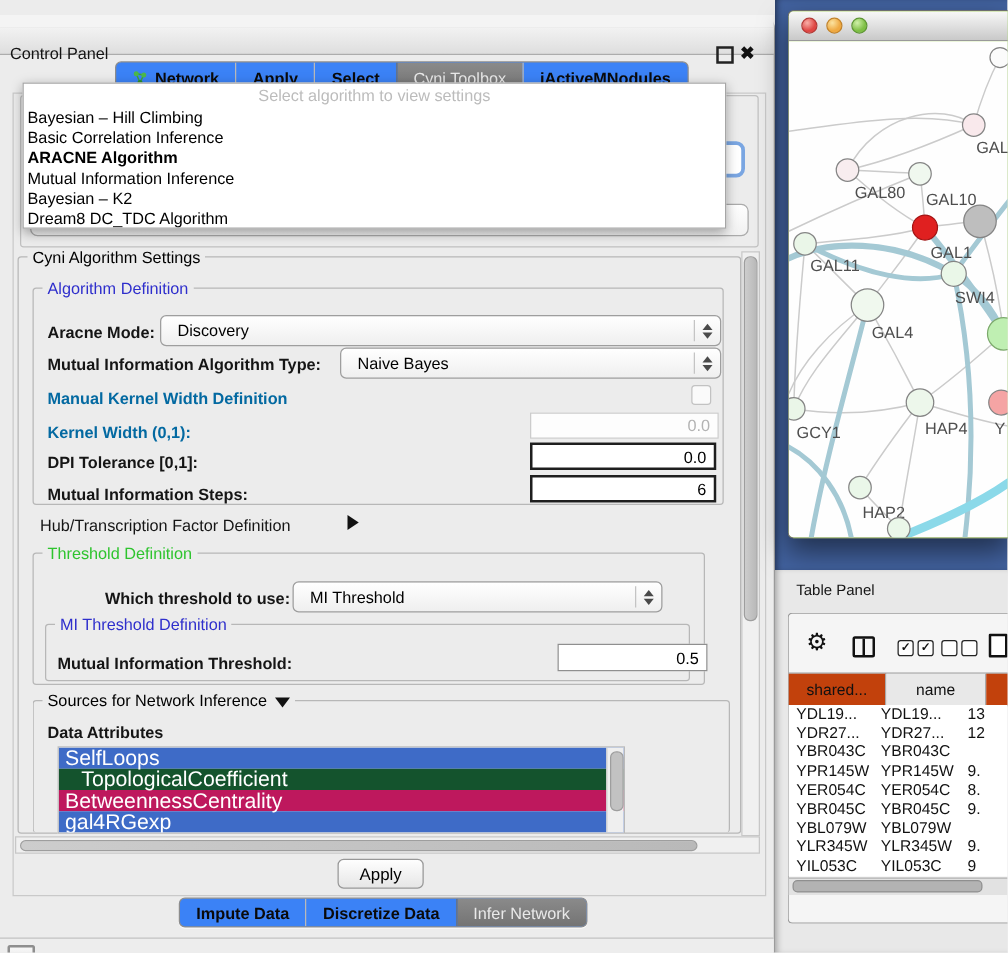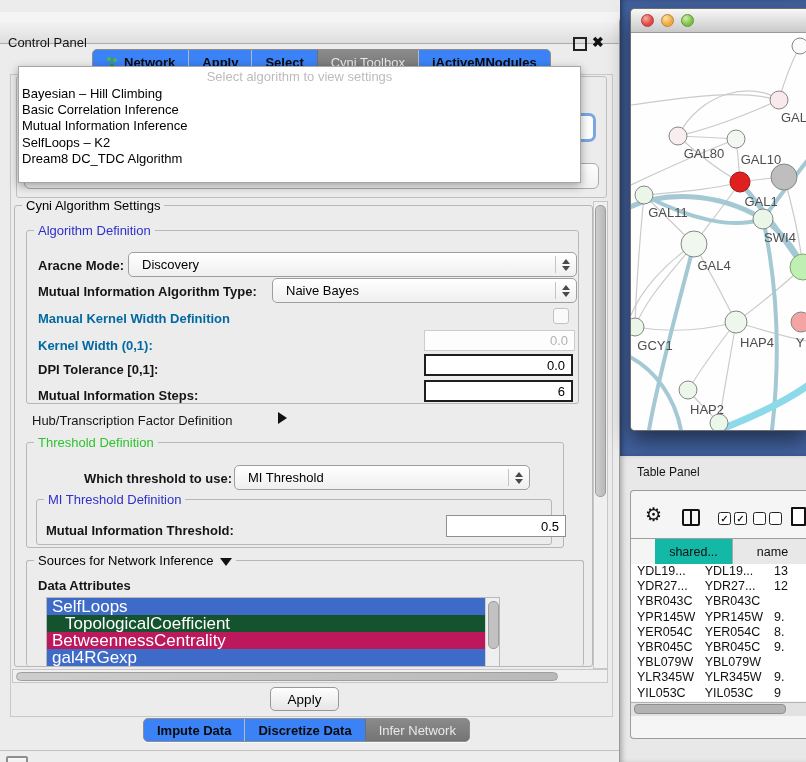--- a/index.html
+++ b/index.html
@@ -113,21 +113,21 @@
   #tp-gear{left:645px;top:505px;font-size:19px;color:#111;line-height:19px;}
   .icon-split{left:682px;top:509px;width:14px;height:13px;border:2px solid #111;border-radius:2px;}
   .icon-split::after{content:"";position:absolute;left:50%;top:0;width:2px;height:100%;background:#111;transform:translateX(-50%);}
   .cb-pair{display:flex;gap:3px;position:absolute;}
   .cb{width:11px;height:11px;border:1.5px solid #222;border-radius:2.5px;font-size:9.5px;line-height:11px;
       text-align:center;color:#111;font-weight:bold;background:#FDFDFD;}
   .icon-file{left:791px;top:507px;width:11px;height:15px;border:2px solid #111;border-radius:1px;background:#FFF;}
 
   #tbl-header{left:631px;top:538px;height:25px;display:flex;border-top:1px solid #9E9E9E;border-bottom:1px solid #9E9E9E;}
   .hcell{border-right:1px solid #A9A9A9;font-size:12.5px;color:#111;display:flex;align-items:center;justify-content:center;overflow:hidden;white-space:nowrap;}
-  .hcell.hl{background:#14b8a6;margin-left:24px;}
+  .hcell.hl{background:#c2410c;}
   .hcell.plainbg{background:#E8E8E8;}
   #tbl-rows{left:631px;top:564px;width:175px;height:137px;overflow:hidden;background:#FFF;}
   .trow{display:flex;height:15.2px;}
   .tcell{font-size:12.5px;color:#111;white-space:nowrap;overflow:hidden;padding-left:6px;line-height:15.2px;}
   #tbl-hscroll{left:631px;top:702px;width:175px;height:13px;background:#E2E2E2;border-top:1px solid #B2B2B2;}
   #tbl-hthumb{left:634px;top:704px;width:150px;height:8px;background:#B3B3B3;border:1px solid #8F8F8F;border-radius:4px;}
 
   svg text{font-family:"Liberation Sans",sans-serif;}
 </style>
 </head>
@@ -172,22 +172,23 @@
 
   <div class="abs gbox" id="behind-gbox"></div>
   <div class="abs" id="behind-combo-blue"></div>
   <div class="abs" id="behind-combo2">galFiltered.sif default node</div>
 
   <div class="abs" id="algo-overlay">
     <div id="algo-prompt">Select algorithm to view settings</div>
     <div id="algo-items">
         <div class="algo-item">Bayesian – Hill Climbing</div>
         <div class="algo-item">Basic Correlation Inference</div>
+        <div class="algo-item sel">ARACNE Algorithm</div>
         <div class="algo-item">Mutual Information Inference</div>
-        <div class="algo-item">SelfLoops – K2</div>
+        <div class="algo-item">Bayesian – K2</div>
         <div class="algo-item">Dream8 DC_TDC Algorithm</div>
       </div>
   </div>
 
   <div class="abs gbox" id="settings-box" style="left:14px;top:193px;width:577px;height:460px;"></div>
   <span class="glabel" style="left:22px;top:186px;">Cyni Algorithm Settings</span>
 
   <div class="abs gbox" style="left:26px;top:218px;width:551px;height:172px;"></div>
   <span class="glabel blue" style="left:34px;top:211px;">Algorithm Definition</span>
 

